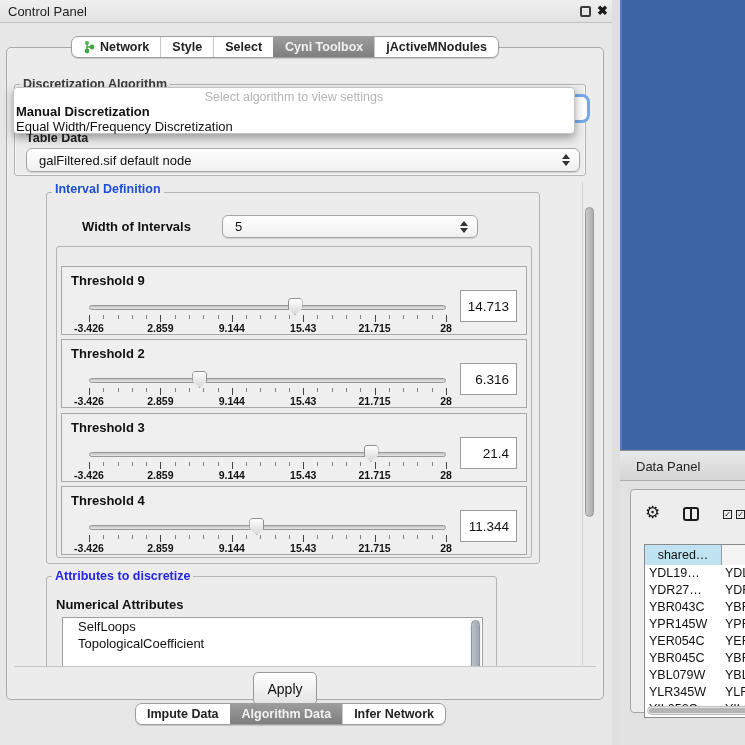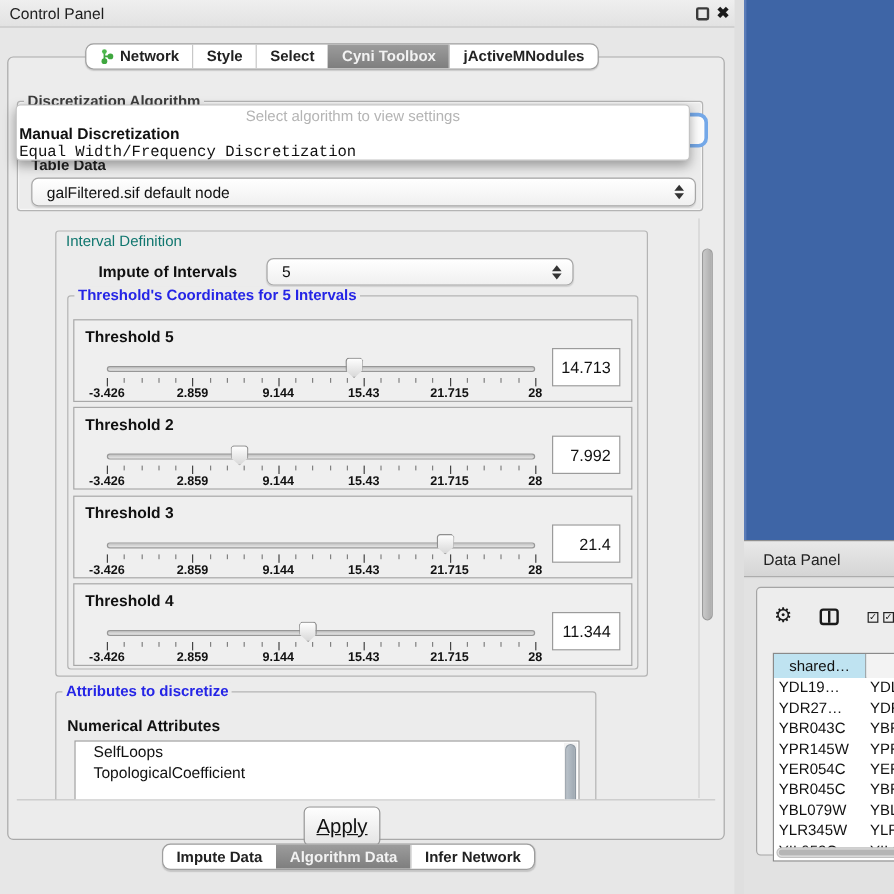--- a/index.html
+++ b/index.html
@@ -36,29 +36,29 @@
   #table-combo { left:26px; top:148px; width:554px; height:24px;gap:37px; }
 
   
   #focus-ring { left:536px; top:94px; width:54px; height:29px; border:3px solid #74A8E8; border-radius:8px; background:#FDFDFD; z-index:4; }
 
   
   #algo-popup { left:13px; top:87px; width:562px; height:47px; background:#FFFFFF; border:1px solid #C4C4C4; border-radius:4px; box-shadow:0 4px 10px rgba(0,0,0,0.35); z-index:5; }
   #algo-hint { position:absolute; left:0; top:2px; width:100%; text-align:center; font-size:12.5px; color:#B4B4B4; }
   .algo-option { position:absolute; left:2px; font-size:13px; color:#111; white-space:nowrap; }
   #algo-opt-0 { top:16px; font-weight:bold;text-align:right; }
-  #algo-opt-1 { top:31px;font-family:Liberation Mono, monospace; }
+  #algo-opt-1 { top:31px; }
 
   
   #scrollvp { left:14px; top:180px; width:582px; height:487px; overflow:hidden; border-bottom:1px solid #C6C6C6; }
   #vp-scrollbar { left:582px; top:182px; width:13px; height:483px; background:#ECECEC; border-left:1px solid #D0D0D0; }
   #vp-thumb { left:2px; top:25px; width:9px; height:310px; background:linear-gradient(90deg,#C9C9C9,#ADADAD); border:1px solid #9A9A9A; border-radius:5px; }
 
   #interval-group { left:32px; top:12px; width:494px; height:372px; }
-  #interval-title { left:38px; top:14px; color:#0f766e; font-weight:400; }
+  #interval-title { left:38px; top:2px; color:#1d4ed8; font-weight:700; }
   #numint-label { left:68px; top:39px; font-size:13px; font-weight:bold; color:#111; position:absolute; }
   #numint-combo { left:208px; top:35px; width:256px; height:23px; }
   #thresh-group { left:42px; top:66px; width:476px; height:312px; }
   #thresh-title { left:48px; top:59px; color:#2525E6; font-weight:600; }
 
   .thresh-row { position:absolute; left:47px; width:466px; height:69px; border:1px solid #A8A8A8; background:#EFEFEF; }
   .thresh-label { position:absolute; left:9px; top:6px; font-size:13px; font-weight:bold; color:#111; }
   .track { position:absolute; left:27px; top:38px; width:357px; height:5px; background:linear-gradient(#C2C2C2,#E6E6E6); border:1px solid #979797; border-radius:3px; }
   .handle { position:absolute; top:31px; width:15px; height:17px; background:linear-gradient(#FEFEFE,#D8D8D8); border:1px solid #8F8F8F; clip-path:polygon(50% 100%,2% 62%,0 14%,14% 0,86% 0,100% 14%,98% 62%); border-radius:3px; }
   .tick { position:absolute; top:48px; width:1px; background:#666; }
@@ -68,21 +68,21 @@
   .valbox { position:absolute; right:9px; top:23px; width:57px; height:32px; background:#FFF; border:1.5px solid #9B9B9B; font-size:13.5px; color:#111; display:flex; align-items:center; justify-content:flex-end; padding-right:7px; }
 
   #attr-group { left:32px; top:396px; width:451px; height:100px; }
   #attr-title { left:38px; top:389px; color:#2525E6; font-weight:600; }
   #numattr-label { position:absolute; left:42px; top:417px; font-size:13px; font-weight:bold; color:#111; }
   #attr-list { position:absolute; left:48px; top:437px; width:421px; height:60px; background:#FFF; border:1px solid #9E9E9E; overflow:hidden; }
   .attr-item { font-size:13px; color:#111; padding-left:15px; line-height:17px; white-space:nowrap; }
   #attr-scrollbar { position:absolute; right:1px; top:1px; width:11px; height:56px; background:#F2F2F2; }
   #attr-thumb { position:absolute; left:1px; top:1px; width:9px; height:54px; background:linear-gradient(90deg,#B9C2CA,#9FA9B2); border:1px solid #8E98A2; border-radius:5px; }
 
-  #apply-btn { left:253px; top:672px; width:64px; height:33px; background:linear-gradient(#FEFEFE,#E4E4E4); border:1px solid #979797; border-radius:5px; font-size:17px; color:#111; display:flex; align-items:center; justify-content:center;text-decoration:underline; }
+  #apply-btn { left:253px; top:672px; width:64px; height:33px; background:linear-gradient(#FEFEFE,#E4E4E4); border:1px solid #979797; border-radius:5px; font-size:14px; color:#111; display:flex; align-items:center; justify-content:center; }
 
   #bottom-tabs { left:135px; top:703px; height:22px; display:flex; background:#FFF; border:1px solid #9E9E9E; border-radius:7px; overflow:hidden; box-shadow:0 1px 1px rgba(0,0,0,0.15); }
 
   
   #desktop { left:620px; top:0; width:125px; height:450px; background:#3E65A6; border-left:2px solid #5A7CB8; }
 
   #table-panel-bar { left:620px; top:450px; width:125px; height:31px; background:linear-gradient(#E9E9E9,#D5D5D5); border-top:1px solid #8F8F8F; border-bottom:1px solid #ADADAD; }
   #table-panel-title { left:16px; top:8px; font-size:13px; color:#222; position:absolute; }
   #table-panel-body { left:620px; top:482px; width:125px; height:263px; background:#E2E2E2; }
   #tp-frame { left:10px; top:7px; width:140px; height:224px; background:#EDEDED; border:1px solid #A5A5A5; border-radius:4px; position:absolute; }
@@ -156,33 +156,32 @@
 
   <div id="algo-popup" class="abs">
     <span id="algo-hint">Select algorithm to view settings</span>
     <span id="algo-opt-0" class="algo-option">Manual Discretization</span>
     <span id="algo-opt-1" class="algo-option">Equal Width/Frequency Discretization</span>
   </div>
 
   <div id="scrollvp" class="abs">
     <div id="interval-group" class="groupbox" style="box-shadow:none;"></div>
     <span id="interval-title" class="grouptitle">Interval Definition</span>
-    <span id="numint-label">Impute of Intervals</span>
+    <span id="numint-label">Width of Intervals</span>
     <div id="numint-combo" class="combo">
       <span class="val">5</span>
       <span class="spinner">
           <span class="up"></span>
           <span class="dn"></span>
         </span>
     </div>
     <div id="thresh-group" class="groupbox" style="box-shadow:none;"></div>
-    <span id="thresh-title" class="grouptitle">Threshold's Coordinates for 5 Intervals</span>
     <div id="thresh-rows">
         <div class="thresh-row" style="top: 86px;">
-          <span class="thresh-label">Threshold 5</span>
+          <span class="thresh-label">Threshold 9</span>
           <div class="track"></div>
           <div class="handle" style="left: 225.559px;"></div>
           <div class="tick major" style="left: 27px;"></div>
           <div class="tick minor" style="left: 41.28px;"></div>
           <div class="tick minor" style="left: 55.56px;"></div>
           <div class="tick minor" style="left: 69.84px;"></div>
           <div class="tick minor" style="left: 84.12px;"></div>
           <div class="tick major" style="left: 98.4px;"></div>
           <div class="tick minor" style="left: 112.68px;"></div>
           <div class="tick minor" style="left: 126.96px;"></div>
@@ -241,21 +240,21 @@
           <div class="tick minor" style="left: 341.16px;"></div>
           <div class="tick minor" style="left: 355.44px;"></div>
           <div class="tick minor" style="left: 369.72px;"></div>
           <div class="tick major" style="left: 384px;"></div>
           <div class="ticklabel" style="left: 27px;">-3.426</div>
           <div class="ticklabel" style="left: 98.4px;">2.859</div>
           <div class="ticklabel" style="left: 169.8px;">9.144</div>
           <div class="ticklabel" style="left: 241.2px;">15.43</div>
           <div class="ticklabel" style="left: 312.6px;">21.715</div>
           <div class="ticklabel" style="left: 384px;">28</div>
-          <div class="valbox">7.992</div>
+          <div class="valbox">6.316</div>
         </div>
         <div class="thresh-row" style="top: 233px;">
           <span class="thresh-label">Threshold 3</span>
           <div class="track"></div>
           <div class="handle" style="left: 301.524px;"></div>
           <div class="tick major" style="left: 27px;"></div>
           <div class="tick minor" style="left: 41.28px;"></div>
           <div class="tick minor" style="left: 55.56px;"></div>
           <div class="tick minor" style="left: 69.84px;"></div>
           <div class="tick minor" style="left: 84.12px;"></div>

